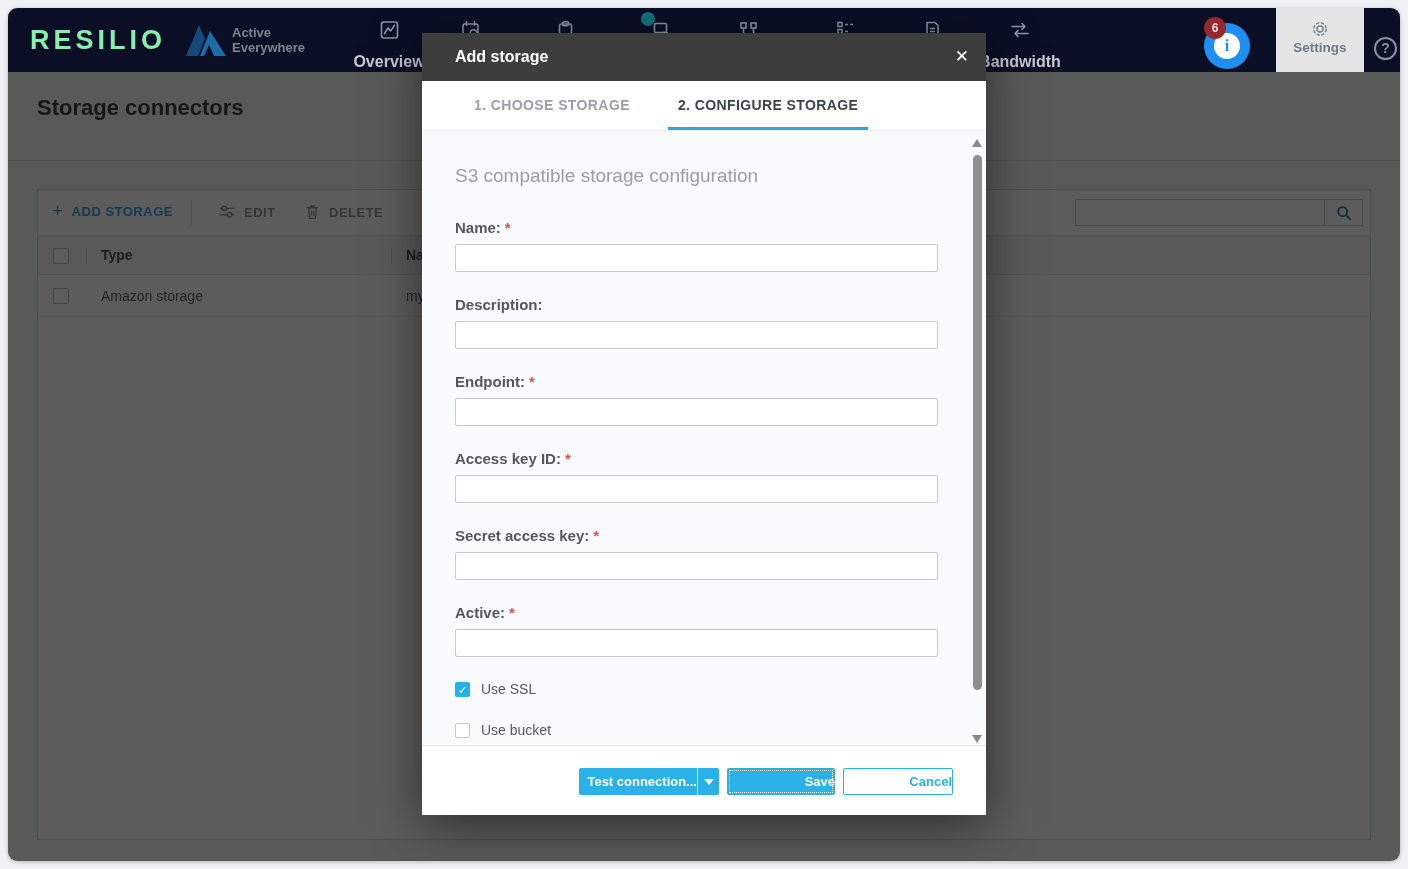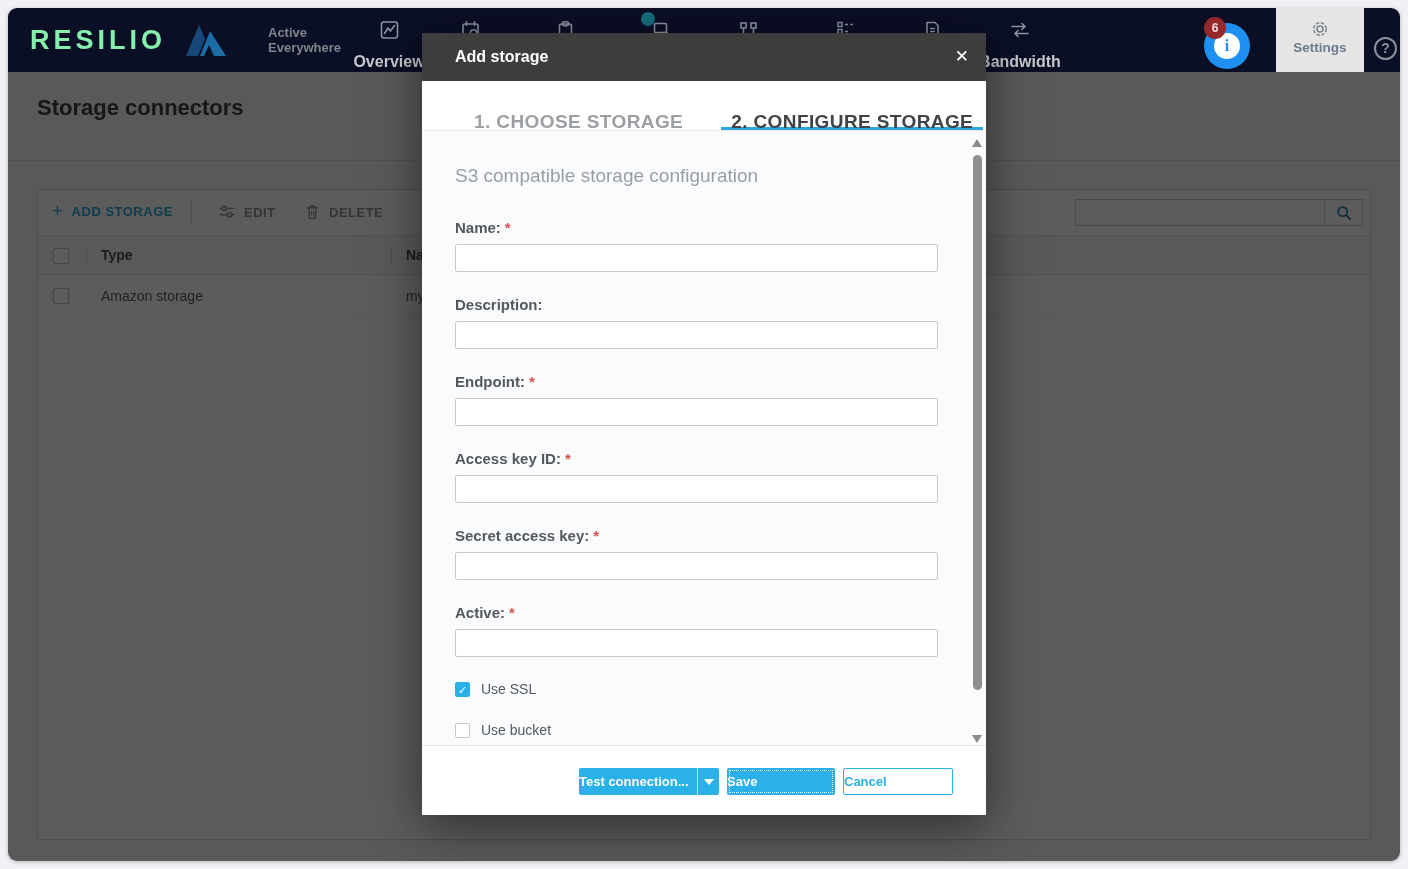--- a/index.html
+++ b/index.html
@@ -9,21 +9,21 @@
   .window { position:relative; width:1392px; height:853px; margin:8px auto 0;
             border-radius:9px; overflow:hidden; background:#f4f5f6;
             box-shadow:0 1px 4px rgba(0,0,0,.25); }
 
   
   .navbar { position:absolute; left:0; top:0; width:100%; height:64px; background:#0b0f26; z-index:10; }
   .brand-text { position:absolute; left:22px; top:17px; font-size:27px; font-weight:800;
                 letter-spacing:4px; color:#86efac; }
   .ae-logo { position:absolute; left:178px; top:15px; }
   .ae-text { position:absolute; left:224px; top:17px; font-size:13px; line-height:15px;
-             font-weight:700; color:#80848c;margin-left:36px; }
+             font-weight:700; color:#80848c; }
   .nav-item { position:absolute; top:12px; width:84px; text-align:center; color:#8d94a0; cursor:pointer; }
   .nav-item .lbl { display:block; margin-top:9px; font-size:16px; font-weight:600; color:#c6c8cd; }
   .nav-item svg { display:inline-block; }
   .agent-dot { position:absolute; left:633px; top:4px; width:14px; height:14px; border-radius:50%;
                background:#15727f; z-index:11; }
   .info-btn { position:absolute; left:1196px; top:15px; width:46px; height:46px; border-radius:50%;
               background:#1e90f2; cursor:pointer; z-index:12; }
   .info-btn .inner { position:absolute; left:10px; top:10px; width:26px; height:26px; border-radius:50%;
                      background:#fff; text-align:center; font-size:16px; line-height:26px;
                      font-weight:800; color:#1e90f2; font-family:"Liberation Serif","DejaVu Serif",serif; }
@@ -70,21 +70,21 @@
   
   .overlay { position:absolute; left:0; top:64px; right:0; bottom:0; background:rgba(0,0,0,.64); z-index:50; }
 
   
   .modal { position:absolute; left:414px; top:25px; width:564px; height:782px; background:#fff;
            z-index:100; box-shadow:0 10px 45px rgba(0,0,0,.5); }
   .m-head { position:relative; height:48px; background:#3d3d3d; }
   .m-title { position:absolute; left:33px; top:0; line-height:48px; font-size:16px; font-weight:700; color:#fff; }
   .m-close { position:absolute; right:17px; top:13px; font-size:17px; color:#fff; cursor:pointer; line-height:22px; }
   .m-tabs { display:flex; height:50px; padding-left:42px; border-bottom:1px solid #ececec; background:#fff; }
-  .tab { font-size:19px; font-weight:700; letter-spacing:.4px; line-height:48px; padding:17px 10px;
+  .tab { font-size:14px; font-weight:700; letter-spacing:.4px; line-height:48px; padding:0 10px;
          cursor:pointer; white-space:nowrap; }
   .tab.inactive { color:#9b9fa3; margin-right:28px; }
   .tab.active { color:#3f4347; border-bottom:3px solid #2aa7dc; }
   .m-body { position:relative; height:614px; background:#fafbfc; padding:34px 48px 0 33px; overflow:hidden; }
   .m-body h2 { font-size:19px; font-weight:400; color:#9a9ea2; margin-bottom:32px; }
   .fgroup { margin-bottom:24px; }
   .fgroup label { display:block; font-size:15px; font-weight:700; color:#54585c; margin-bottom:8px; }
   .req { color:#d9534f; margin-left:4px; font-weight:700; }
   .finput { width:100%; height:28px; border:1px solid #c6cacc; border-radius:2px; background:#fff;
             padding:0 8px; font-size:13px; color:#333; outline:none; }
@@ -96,21 +96,21 @@
                text-align:center; line-height:14px; }
   
   .m-scroll { position:absolute; right:2px; top:2px; width:13px; height:610px; background:#fafbfc; }
   .s-up, .s-down { position:absolute; left:1px; width:0; height:0; border-left:5.5px solid transparent;
                    border-right:5.5px solid transparent; cursor:pointer; }
   .s-up { top:6px; border-bottom:8px solid #8b8b8b; }
   .s-down { top:602px; border-top:8px solid #8b8b8b; }
   .s-thumb { position:absolute; left:2px; top:22px; width:9px; height:535px; background:#8f8f8f;
              border-radius:5px; cursor:pointer; }
   .m-foot { position:relative; height:70px; background:#fff; border-top:1px solid #e3e5e6; }
-  .btn { position:absolute; top:22px; height:27px; font-size:13px; font-weight:700; text-align:left;
+  .btn { position:absolute; top:22px; height:27px; font-size:13px; font-weight:700; text-align:right;
          line-height:27px; cursor:pointer; }
   .btn-test { left:157px; width:118px; background:#29b1e8; color:#fff; border-radius:2px 0 0 2px; }
   .btn-caret { left:275px; width:22px; background:#29b1e8; border-left:1px solid rgba(255,255,255,.65);
                border-radius:0 2px 2px 0; }
   .btn-caret::after { content:""; position:absolute; left:6px; top:11px; border-left:5px solid transparent;
                       border-right:5px solid transparent; border-top:6px solid #fff; }
   .btn-save { left:305px; width:108px; background:#29b1e8; color:#fff; border-radius:2px;
               outline:1px dotted #fff; outline-offset:-3px; }
   .btn-cancel { left:421px; width:110px; background:#fff; color:#29b1e8; border:1px solid #29b1e8;
                 border-radius:2px; line-height:25px; }

